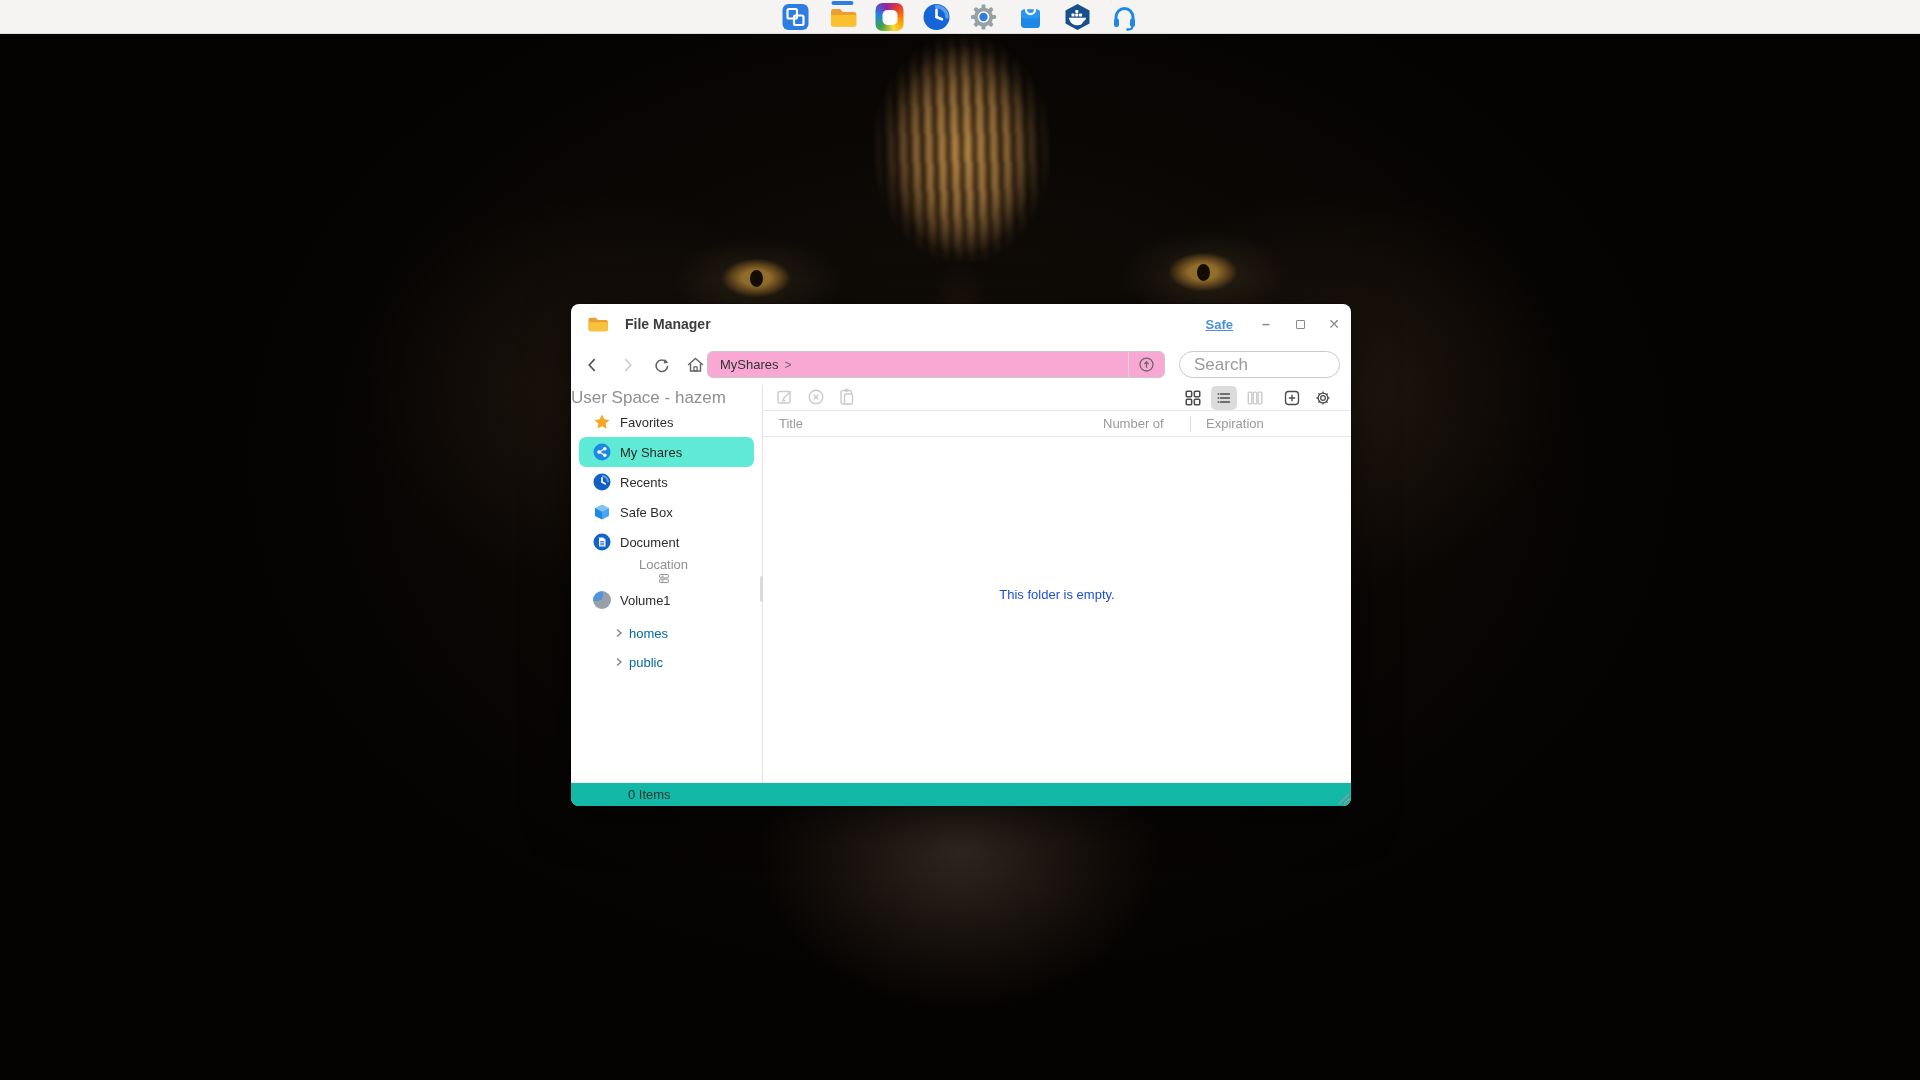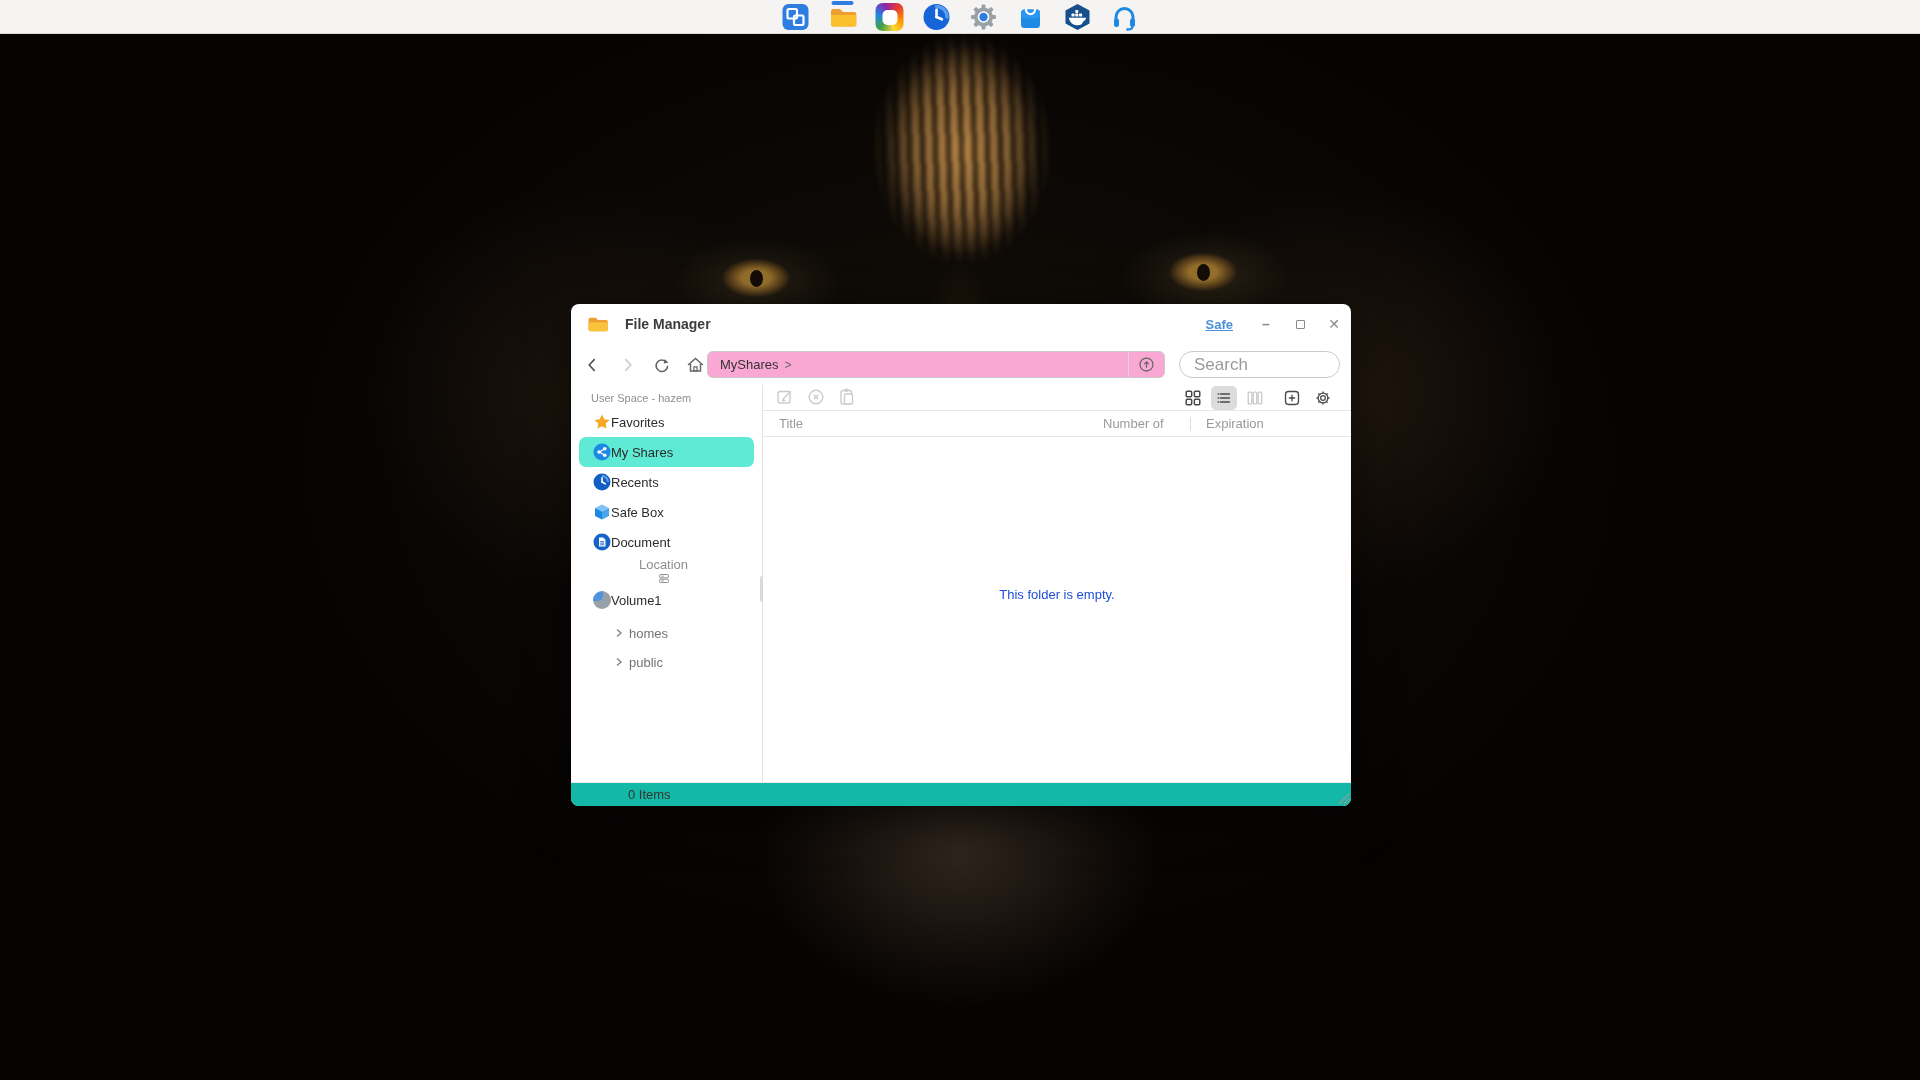--- a/index.html
+++ b/index.html
@@ -64,31 +64,31 @@
   .up-btn { width:36px; height:100%; border-left:1px solid #d8d8d8; display:flex; align-items:center; justify-content:center; cursor:pointer; }
   .searchbox { position:absolute; left:608px; top:6px; width:161px; height:27px; border:1px solid #c9c9c9;
     border-radius:14px; background:#fff; display:flex; align-items:center; }
   .searchbox input { flex:1; border:none; outline:none; background:transparent; padding-left:14px;
     font-size:17px; color:#333; font-family:inherit; }
   .searchbox input::placeholder { color:#9a9a9a; }
   .searchbox svg { margin-right:9px; cursor:pointer; }
 
   
   .sidebar { position:absolute; left:0; top:81px; width:191px; height:397px; padding-top:4px; }
-  .sb-header { height:18px; line-height:18px; padding-left:20px; font-size:11px; color:#8f8f8f; }
+  .sb-header { height:18px; line-height:18px; padding-left:0; font-size:17px; color:#8f8f8f; }
   .sb-item { height:30px; margin:0 8px; padding-left:14px; border-radius:7px;
-    display:flex; align-items:center; font-size:13px; color:#2c2c2c; cursor:pointer; }
+    display:flex; align-items:center; gap:9px; font-size:13px; color:#2c2c2c; cursor:pointer; }
   .sb-item.selected { background:#5eead4; }
   .sb-item svg, .sb-item .pie { width:18px; height:18px; flex:none; }
   .sb-loc-header { height:28px; display:flex; align-items:center; padding:0 20px 0 14px;flex-direction:column; }
   .sb-loc-header .lh-text { flex:1; font-size:13px; color:#8f8f8f; }
   .sb-loc-header svg { width:18px; height:18px; cursor:pointer; }
   .pie { border-radius:50%; background:conic-gradient(from -100deg, #4f94dd 0 110deg, #98a1a9 110deg 360deg); }
   .sb-child { height:28px; margin-left:42px; display:flex; align-items:center; gap:4px;
-    font-size:13px; color:#737373; cursor:pointer; }
+    font-size:13px; color:#0369a1; cursor:pointer; }
   .sb-child svg { width:12px; height:12px; }
 
   .splitter { position:absolute; left:191px; top:81px; width:1px; height:397px; background:#e3e3e3; }
   .split-handle { position:absolute; left:189px; top:272px; width:4px; height:26px; border-radius:2px; background:#dadada; cursor:col-resize; }
 
   
   .main { position:absolute; left:192px; top:81px; width:588px; height:397px; background:#fff; }
   .m-toolbar { height:26px; border-bottom:1px solid #e7e7e7; position:relative; }
   .m-left { position:absolute; left:12px; top:2px; display:flex; gap:11px; }
   .m-left .mbtn { width:20px; height:20px; cursor:pointer; }

